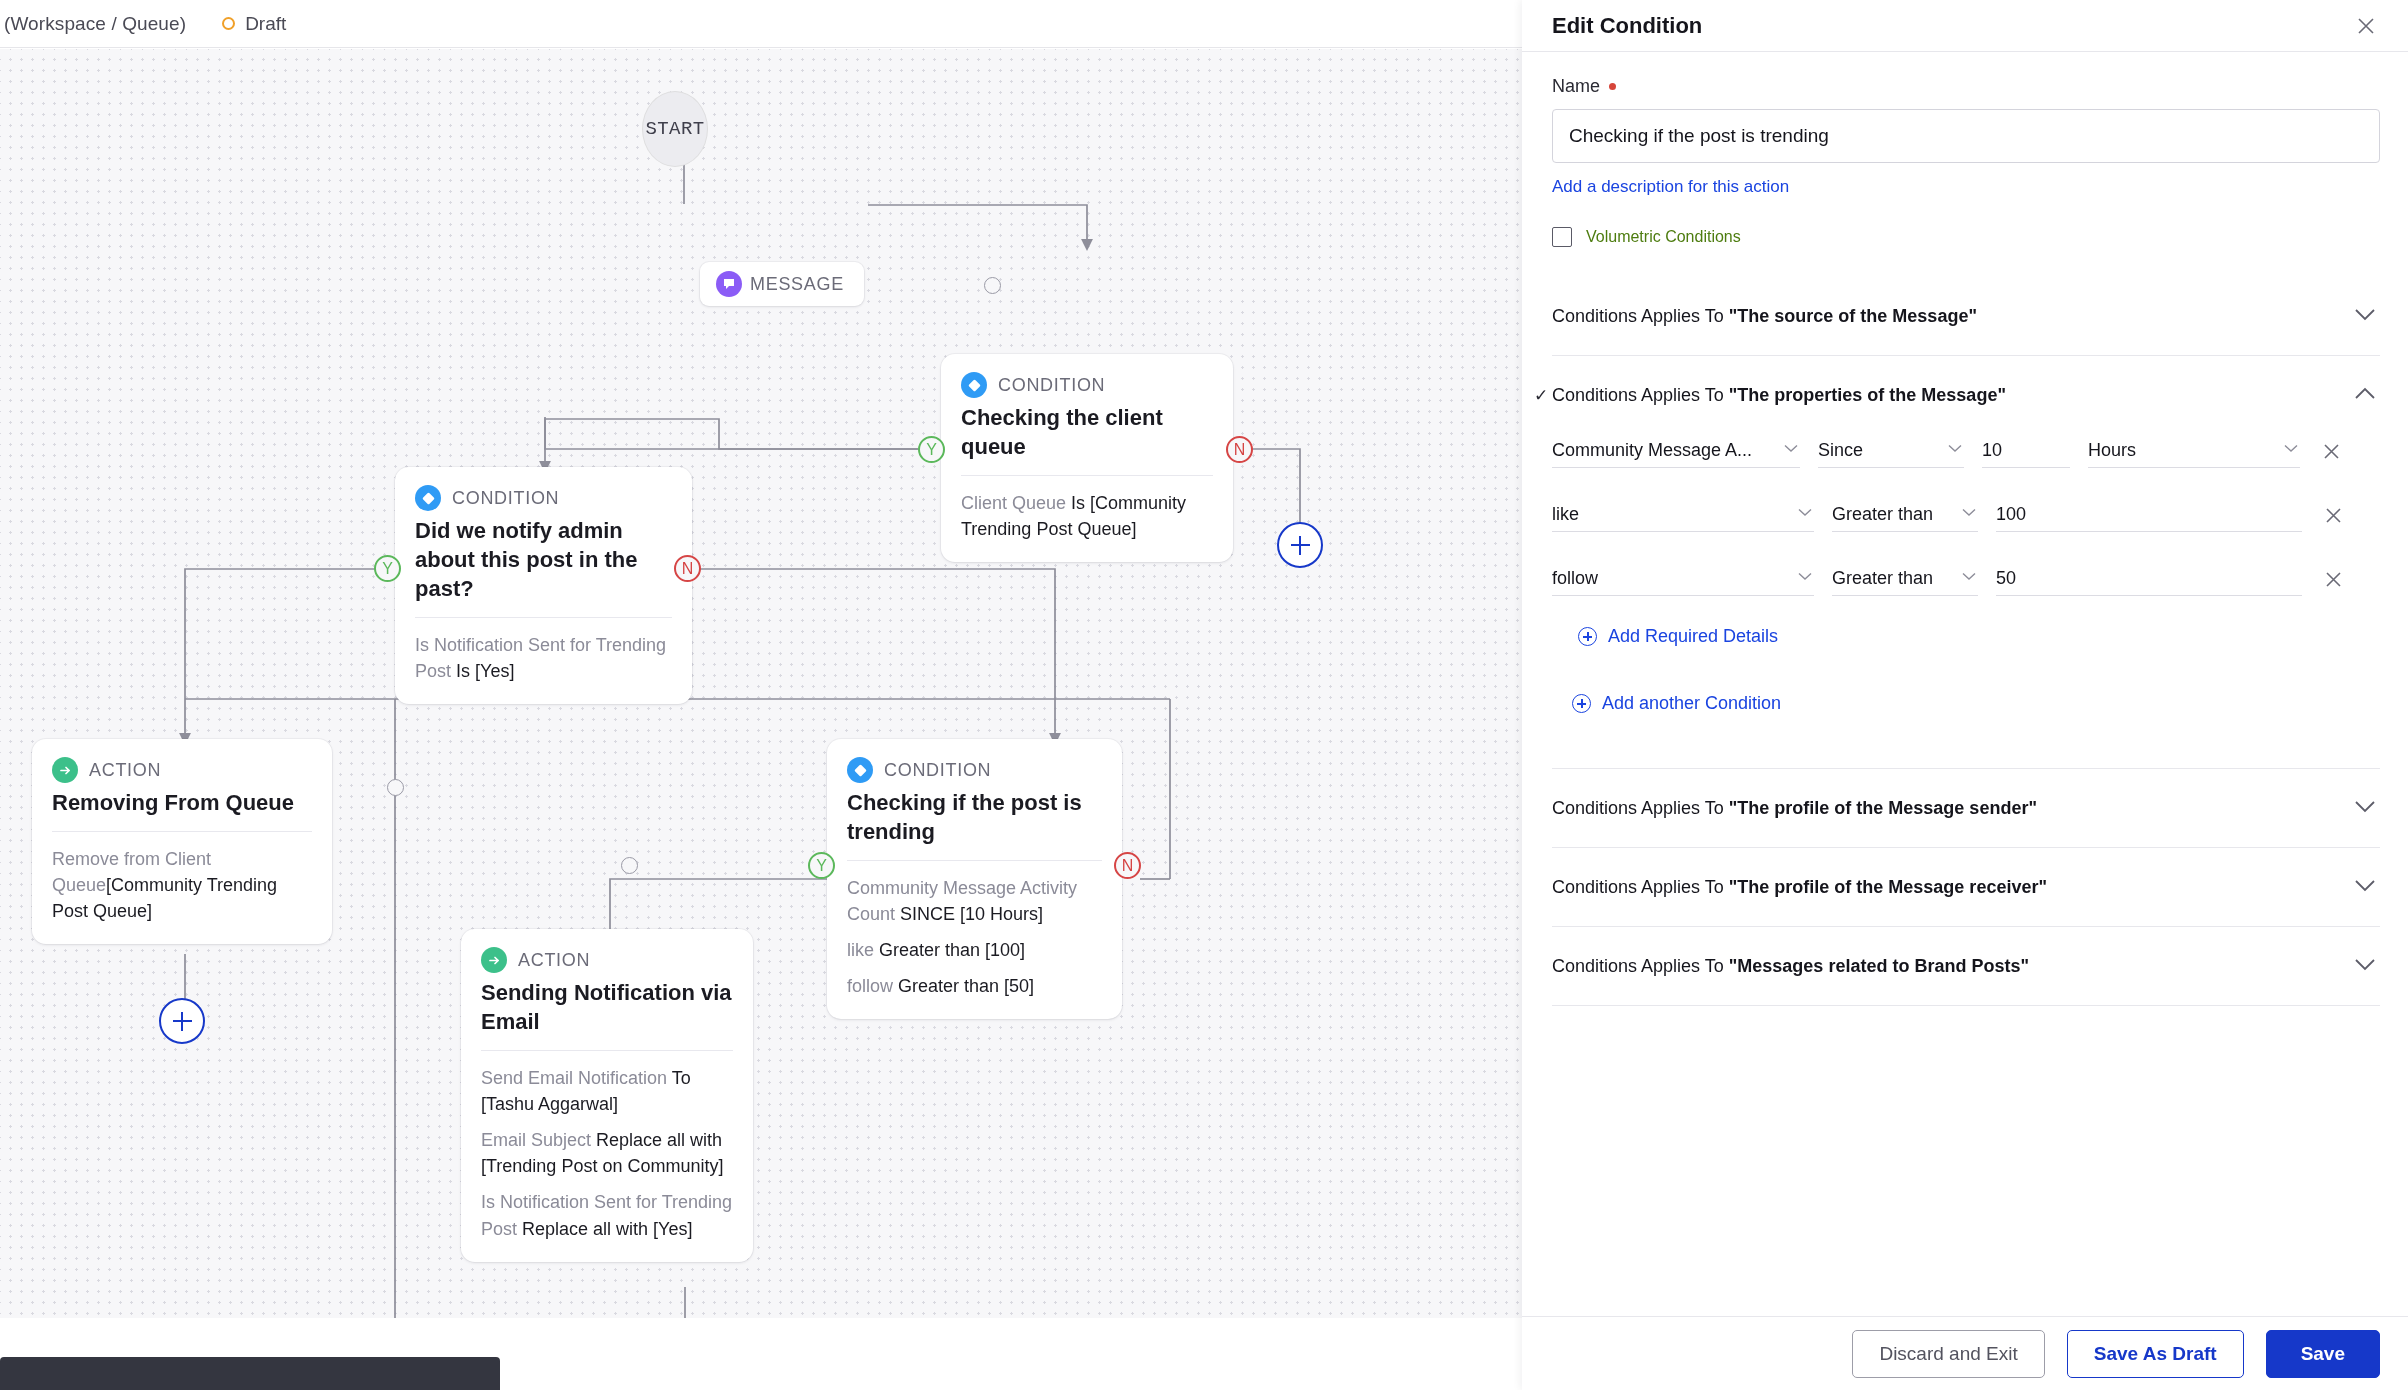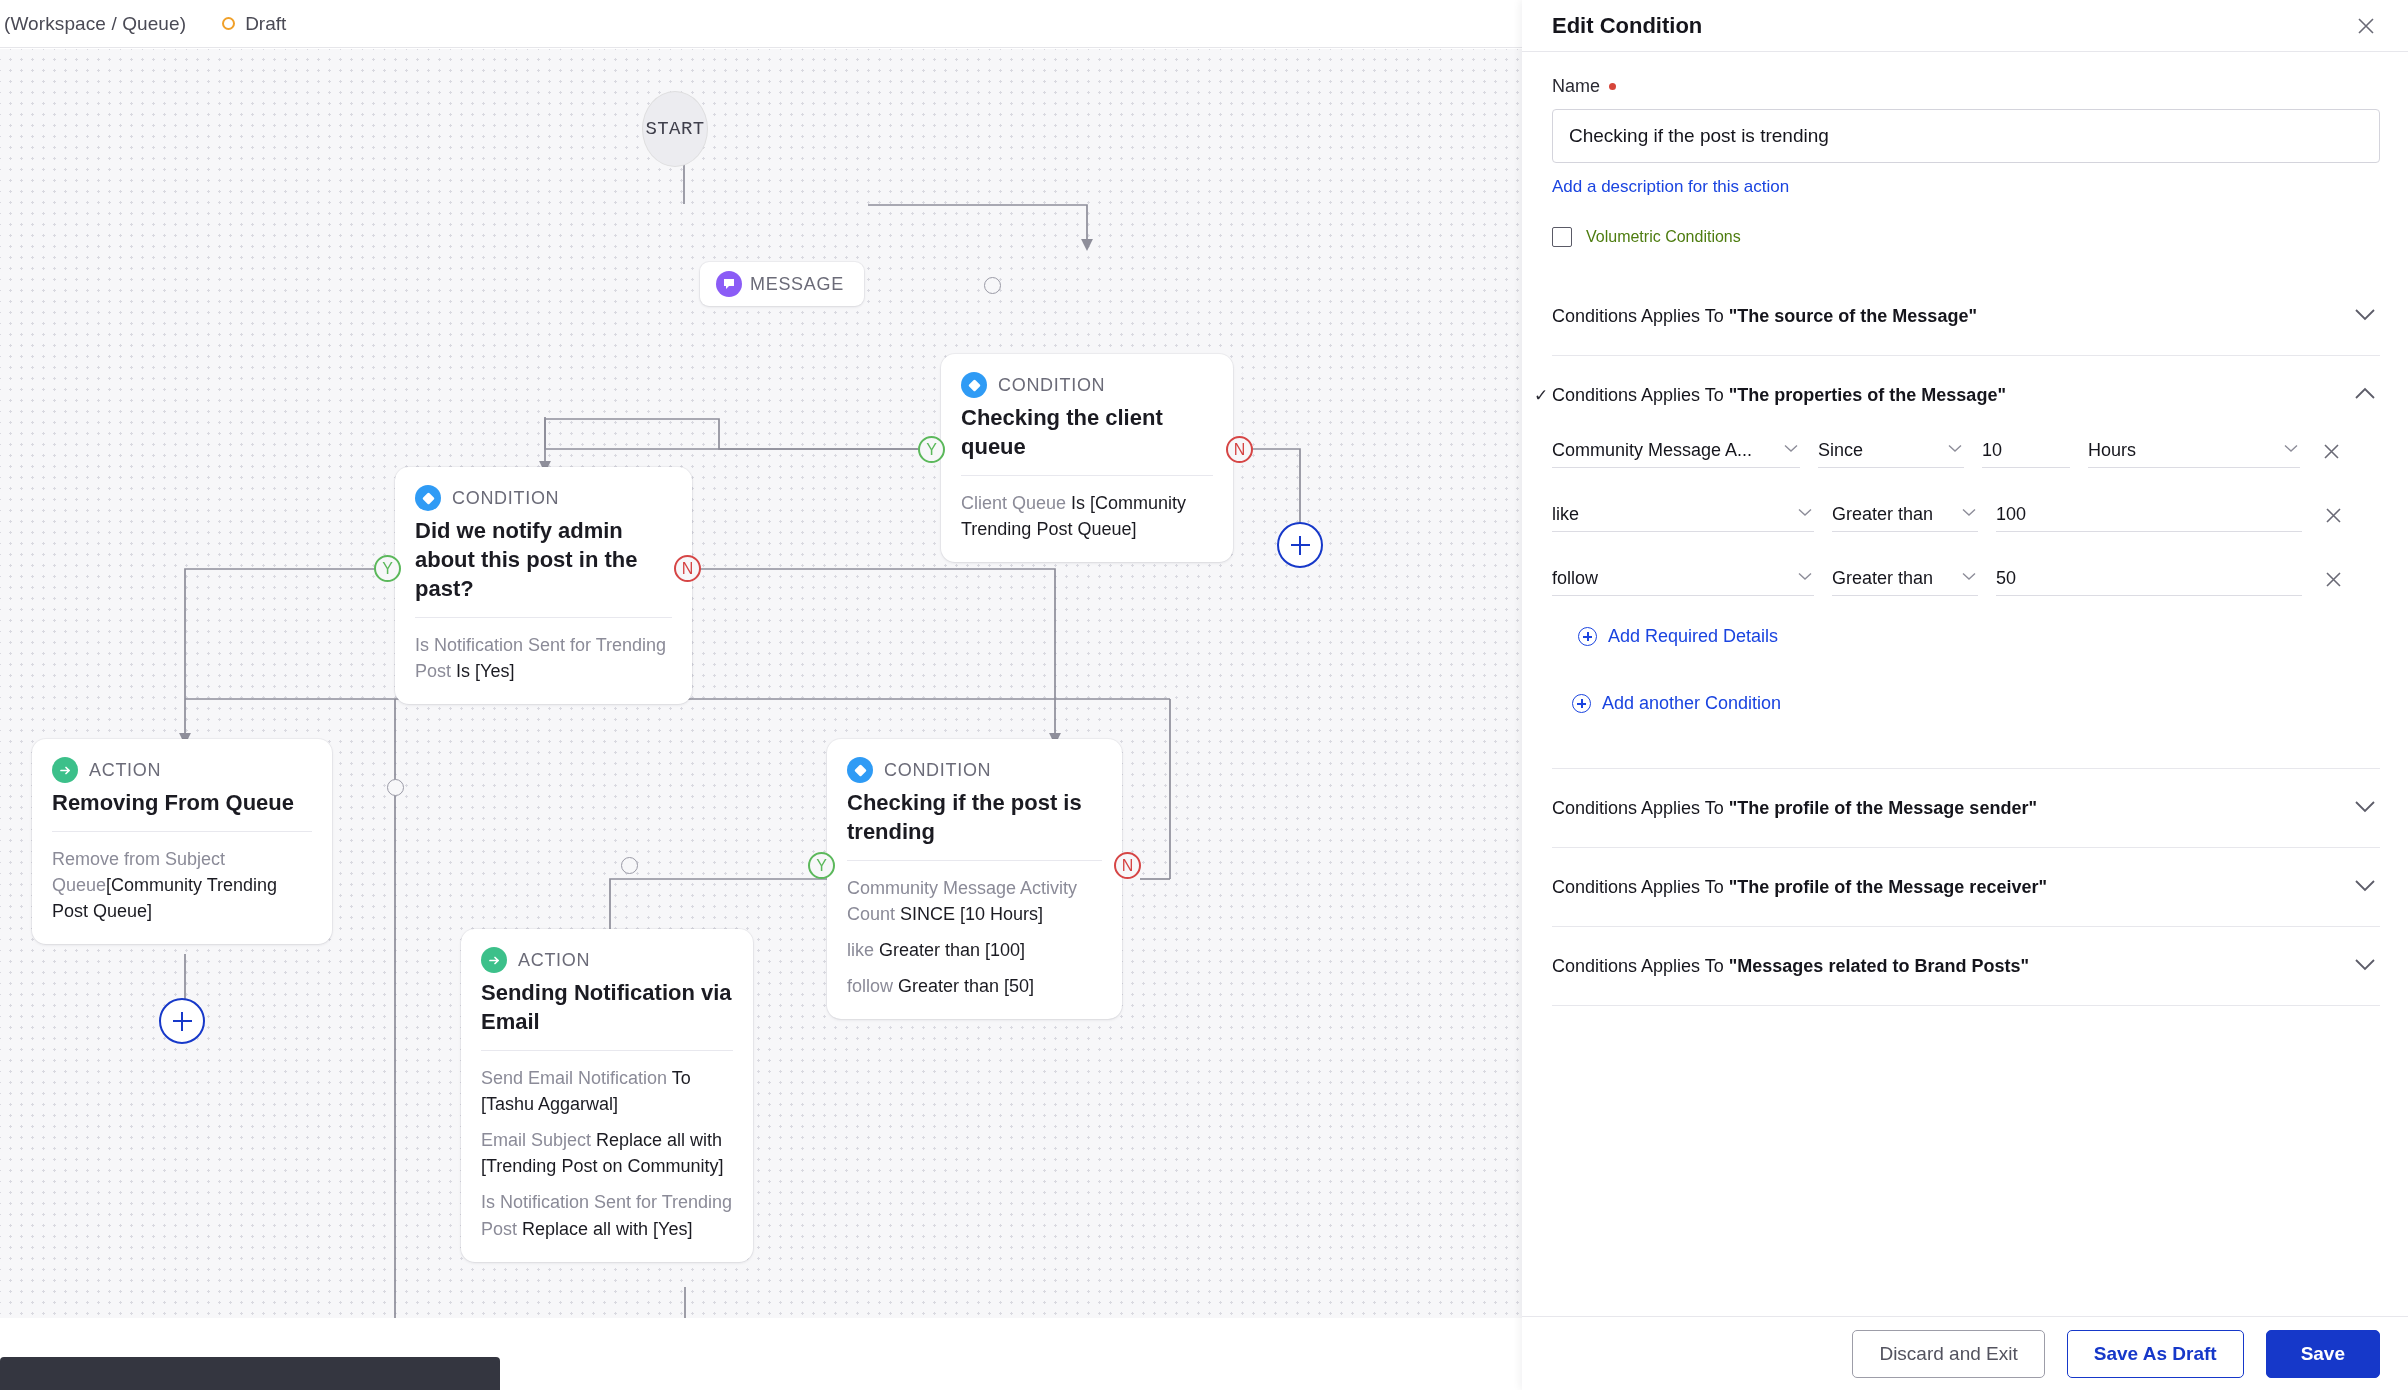--- a/index.html
+++ b/index.html
@@ -382,21 +382,21 @@
           <span class="badge-icon badge-act">
             <svg width="15" height="15" viewBox="0 0 15 15">
                 <path d="M3 7.5h8M8 4.5l3.2 3-3.2 3" stroke="#fff" stroke-width="1.7" fill="none" stroke-linecap="round" stroke-linejoin="round"></path>
               </svg>
           </span>
           <span class="node-kind">ACTION</span>
         </div>
         <div class="node-title">Removing From Queue</div>
         <div class="node-rule-sep"></div>
         <div class="node-line">
-          <span class="lbl">Remove from Subject Queue</span><span>[Community Trending Post Queue]</span>
+          <span class="lbl">Remove from Client Queue</span><span>[Community Trending Post Queue]</span>
         </div>
       </div>
       <div class="plus-btn" style="left:159px; top:949px;"></div>
       <div class="edge-dot" style="left:387px; top:730px;"></div>
 
       <div class="node" style="left:827px; top:690px; width:295px;">
         <div class="node-head">
           <span class="badge-icon badge-cond">
               <i></i>
             </span>

